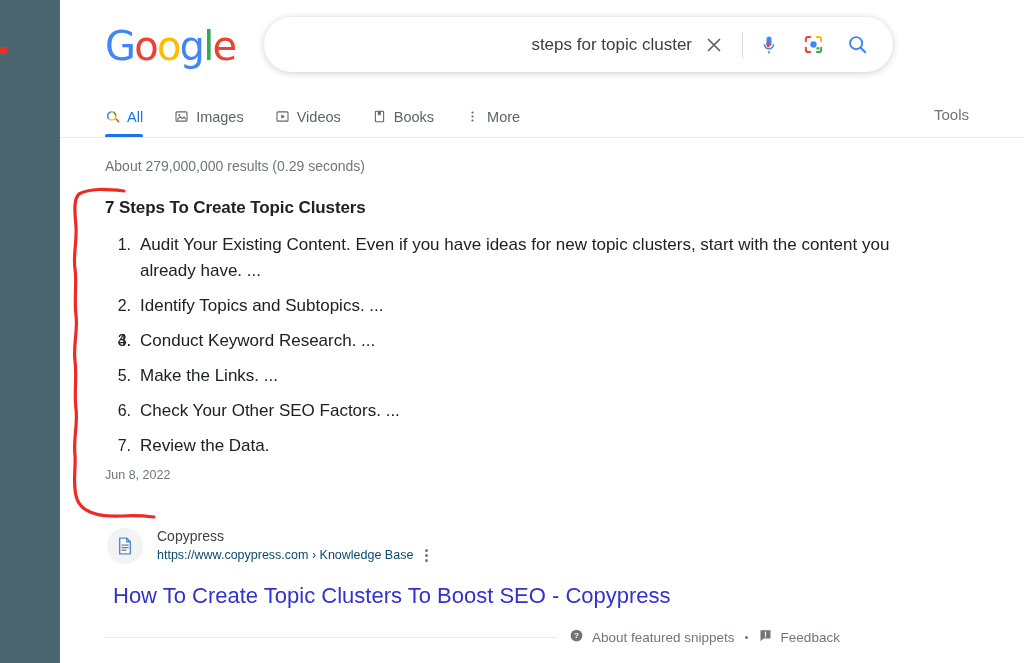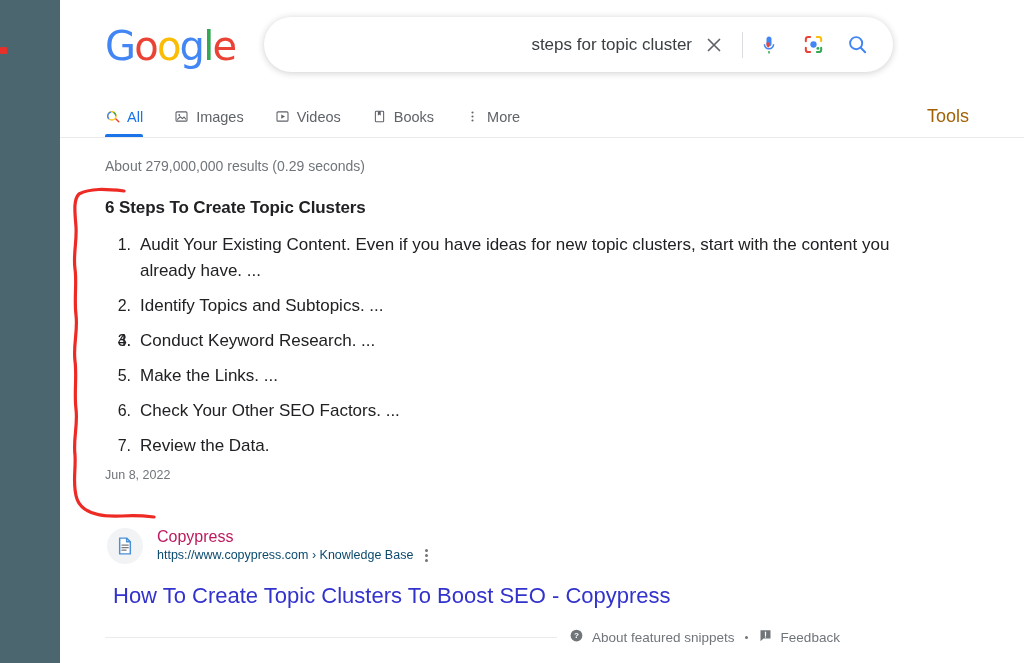--- a/index.html
+++ b/index.html
@@ -79,21 +79,21 @@
     white-space: nowrap;
   }
   .tab.active { color: #1a73e8; }
   .tab.active .tab-underline {
     position: absolute; left: 0; right: 16px; bottom: 0; height: 3px;
     background: #1a73e8; border-radius: 2px 2px 0 0;
   }
   .tab-ico { display: flex; align-items: center; }
   #tools-btn {
     position: absolute; right: 55px; top: 10px;
-    font-size: 18px; color: #a16207; cursor: pointer;
+    font-size: 15px; color: #737373; cursor: pointer;
   }
 
   
   #result-stats {
     position: absolute; left: 45px; top: 158px;
     font-size: 14px; color: #70757a;
   }
 
   
   #snippet { position: absolute; left: 45px; top: 198px; width: 800px; }
@@ -118,21 +118,21 @@
   #source-row {
     position: absolute; left: 47px; top: 527px;
     display: flex; align-items: center; gap: 14px;
   }
   #favicon {
     width: 36px; height: 36px; border-radius: 50%;
     background: #f1f3f4; display: flex; align-items: center; justify-content: center;
     flex: 0 0 auto;
   }
   #source-text { display: flex; flex-direction: column; justify-content: center; }
-  #source-name { font-size: 16px; color: #be185d; line-height: 19px; }
+  #source-name { font-size: 14px; color: #404040; line-height: 19px; }
   #source-url-row { display: flex; align-items: center; gap: 9px; }
   #source-url { font-size: 12.5px; color: #0c4a6e; line-height: 18px; }
   #kebab { display: flex; flex-direction: column; gap: 2px; cursor: pointer; padding: 2px 3px; }
   #kebab i { display: block; width: 3px; height: 3px; border-radius: 50%; background: #70757a; }
 
   #result-title {
     position: absolute; left: 53px; top: 582px;
     font-size: 22px; line-height: 28px; color: #3232cd;
     text-decoration: none; cursor: pointer; white-space: nowrap;
   }
@@ -269,21 +269,21 @@
           <span>More</span>
         </div>
       </div>
 
       <div id="tools-btn">Tools</div>
     </div>
 
     <div id="result-stats">About 279,000,000 results (0.29 seconds)</div>
 
     <div id="snippet">
-      <div id="snippet-title">6 Steps To Create Topic Clusters</div>
+      <div id="snippet-title">7 Steps To Create Topic Clusters</div>
 
       <ol id="snippet-list">
         <li>
           <span class="num">1.</span>
           <span>Audit Your Existing Content. Even if you have ideas for new topic clusters, start with the content you already have. ...</span>
         </li>
         <li>
           <span class="num">2.</span>
           <span>Identify Topics and Subtopics. ...</span>
         </li>

